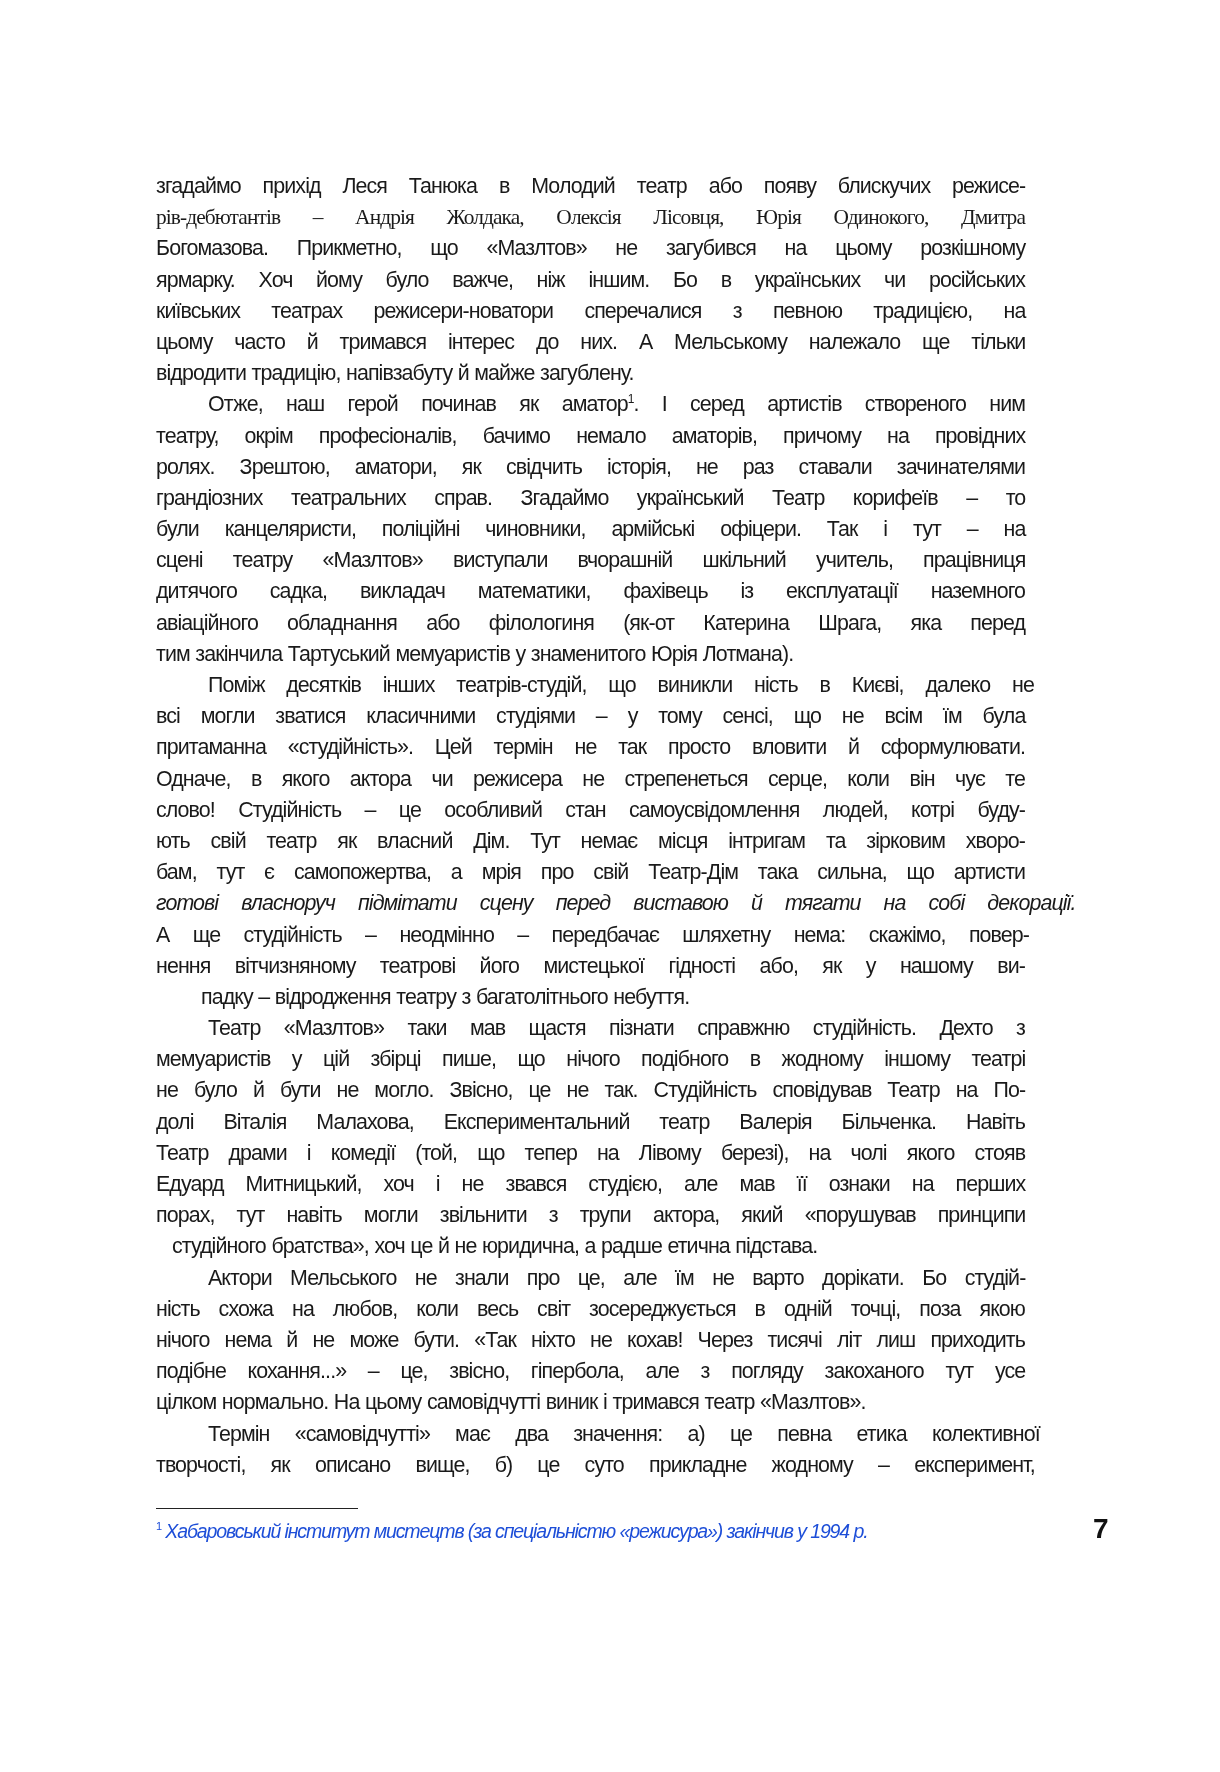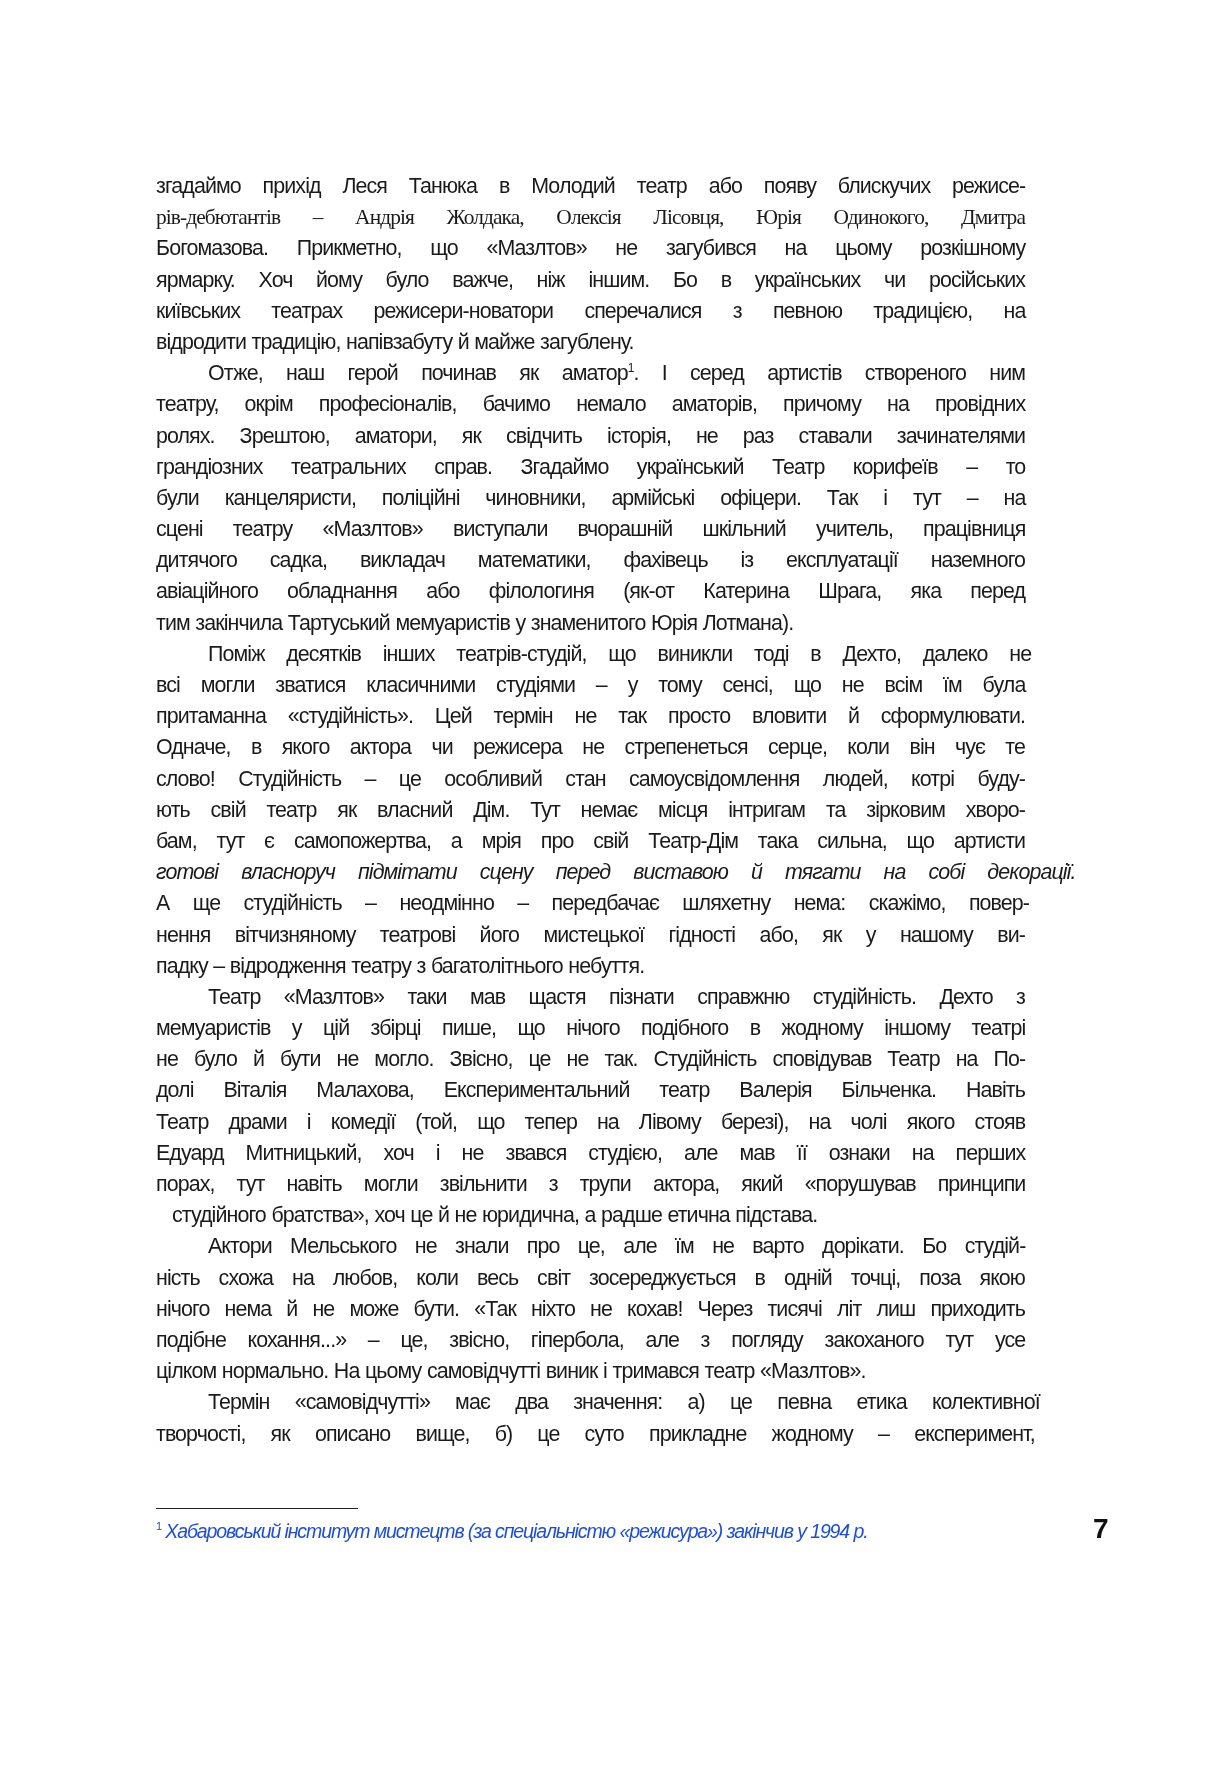--- a/index.html
+++ b/index.html
@@ -31,41 +31,42 @@
 </head>
 <body>
 
 <div class="page">
   <div class="column" id="column">
       <span class="line" style="white-space: nowrap; display: block; word-spacing: 16.8px;"><span>згадаймо прихід Леся Танюка в Молодий театр або появу блискучих режисе-</span></span>
       <span class="line" style="white-space: nowrap; display: block; word-spacing: 21.25px; font-family: Liberation Serif, serif;"><span>рів-дебютантів – Андрія Жолдака, Олексія Лісовця, Юрія Одинокого, Дмитра</span></span>
       <span class="line" style="white-space: nowrap; display: block; word-spacing: 23.625px;"><span>Богомазова. Прикметно, що «Мазлтов» не загубився на цьому розкішному</span></span>
       <span class="line" style="white-space: nowrap; display: block; word-spacing: 18.5909px;"><span>ярмарку. Хоч йому було важче, ніж іншим. Бо в українських чи російських</span></span>
       <span class="line" style="white-space: nowrap; display: block; word-spacing: 26.2143px;"><span>київських театрах режисери-новатори сперечалися з певною традицією, на</span></span>
+      <span class="line" style="white-space: nowrap; display: block; word-spacing: 16.7727px;"><span>цьому часто й тримався інтерес до них. А Мельському належало ще тільки</span></span>
       <span class="line last" style="white-space: nowrap;"><span>відродити традицію, напівзабуту й майже загублену.</span></span>
       <span class="line indent" style="white-space: nowrap; display: block; word-spacing: 18.2px;"><span>Отже, наш герой починав як аматор</span><sup>1</sup><span>. І серед артистів створеного ним</span></span>
       <span class="line" style="white-space: nowrap; display: block; word-spacing: 21px;"><span>театру, окрім професіоналів, бачимо немало аматорів, причому на провідних</span></span>
       <span class="line" style="white-space: nowrap; display: block; word-spacing: 19.9444px;"><span>ролях. Зрештою, аматори, як свідчить історія, не раз ставали зачинателями</span></span>
       <span class="line" style="white-space: nowrap; display: block; word-spacing: 23.375px;"><span>грандіозних театральних справ. Згадаймо український Театр корифеїв – то</span></span>
       <span class="line" style="white-space: nowrap; display: block; word-spacing: 20.8px;"><span>були канцеляристи, поліційні чиновники, армійські офіцери. Так і тут – на</span></span>
       <span class="line" style="white-space: nowrap; display: block; word-spacing: 25.0714px;"><span>сцені театру «Мазлтов» виступали вчорашній шкільний учитель, працівниця</span></span>
       <span class="line" style="white-space: nowrap; display: block; word-spacing: 27.7857px;"><span>дитячого садка, викладач математики, фахівець із експлуатації наземного</span></span>
       <span class="line" style="white-space: nowrap; display: block; word-spacing: 24.125px;"><span>авіаційного обладнання або філологиня (як-от Катерина Шрага, яка перед</span></span>
       <span class="line last" style="white-space: nowrap;"><span>тим закінчила Тартуський мемуаристів у знаменитого Юрія Лотмана).</span></span>
-      <span class="line indent" style="white-space: nowrap; display: block; word-spacing: 16.7px;"><span>Поміж десятків інших театрів-студій, що виникли тоді в Дехто, далеко не</span></span>
+      <span class="line indent" style="white-space: nowrap; display: block; word-spacing: 16.7px;"><span>Поміж десятків інших театрів-студій, що виникли ність в Києві, далеко не</span></span>
       <span class="line" style="white-space: nowrap; display: block; word-spacing: 15.7308px;"><span>всі могли зватися класичними студіями – у тому сенсі, що не всім їм була</span></span>
       <span class="line" style="white-space: nowrap; display: block; word-spacing: 16.7222px;"><span>притаманна «студійність». Цей термін не так просто вловити й сформулювати.</span></span>
       <span class="line" style="white-space: nowrap; display: block; word-spacing: 15.25px;"><span>Одначе, в якого актора чи режисера не стрепенеться серце, коли він чує те</span></span>
       <span class="line" style="white-space: nowrap; display: block; word-spacing: 18.2778px;"><span>слово! Студійність – це особливий стан самоусвідомлення людей, котрі буду-</span></span>
       <span class="line" style="white-space: nowrap; display: block; word-spacing: 15.6667px;"><span>ють свій театр як власний Дім. Тут немає місця інтригам та зірковим хворо-</span></span>
       <span class="line" style="white-space: nowrap; display: block; word-spacing: 14.75px;"><span>бам, тут є самопожертва, а мрія про свій Театр-Дім така сильна, що артисти</span></span>
       <span class="line" style="white-space: nowrap; display: block; word-spacing: 18px; font-style: italic;"><span>готові власноруч підмітати сцену перед виставою й тягати на собі декорації.</span></span>
       <span class="line" style="white-space: nowrap; display: block; word-spacing: 18.3px;"><span>А ще студійність – неодмінно – передбачає шляхетну нема: скажімо, повер-</span></span>
       <span class="line" style="white-space: nowrap; display: block; word-spacing: 19.3px;"><span>нення вітчизняному театрові його мистецької гідності або, як у нашому ви-</span></span>
-      <span class="line last" style="white-space: nowrap;"><span>падку – відродження театру з багатолітнього небуття.</span></span>
+      <span class="line last" style="white-space: nowrap; margin-left: 45px;"><span>падку – відродження театру з багатолітнього небуття.</span></span>
       <span class="line indent" style="white-space: nowrap; display: block; word-spacing: 18.2778px;"><span>Театр «Мазлтов» таки мав щастя пізнати справжню студійність. Дехто з</span></span>
       <span class="line" style="white-space: nowrap; display: block; word-spacing: 16.3182px;"><span>мемуаристів у цій збірці пише, що нічого подібного в жодному іншому театрі</span></span>
       <span class="line" style="white-space: nowrap; display: block; word-spacing: 10.9286px;"><span>не було й бути не могло. Звісно, це не так. Студійність сповідував Театр на По-</span></span>
       <span class="line" style="white-space: nowrap; display: block; word-spacing: 24.7857px;"><span>долі Віталія Малахова, Експериментальний театр Валерія Більченка. Навіть</span></span>
       <span class="line" style="white-space: nowrap; display: block; word-spacing: 14.9615px;"><span>Театр драми і комедії (той, що тепер на Лівому березі), на чолі якого стояв</span></span>
       <span class="line" style="white-space: nowrap; display: block; word-spacing: 16.9167px;"><span>Едуард Митницький, хоч і не звався студією, але мав її ознаки на перших</span></span>
       <span class="line" style="white-space: nowrap; display: block; word-spacing: 17px;"><span>порах, тут навіть могли звільнити з трупи актора, який «порушував принципи</span></span>
       <span class="line last" style="white-space: nowrap; margin-left: 16px;"><span>студійного братства», хоч це й не юридична, а радше етична підстава.</span></span>
       <span class="line indent" style="white-space: nowrap; display: block; word-spacing: 13.25px;"><span>Актори Мельського не знали про це, але їм не варто дорікати. Бо студій-</span></span>
       <span class="line" style="white-space: nowrap; display: block; word-spacing: 13.8333px;"><span>ність схожа на любов, коли весь світ зосереджується в одній точці, поза якою</span></span>

